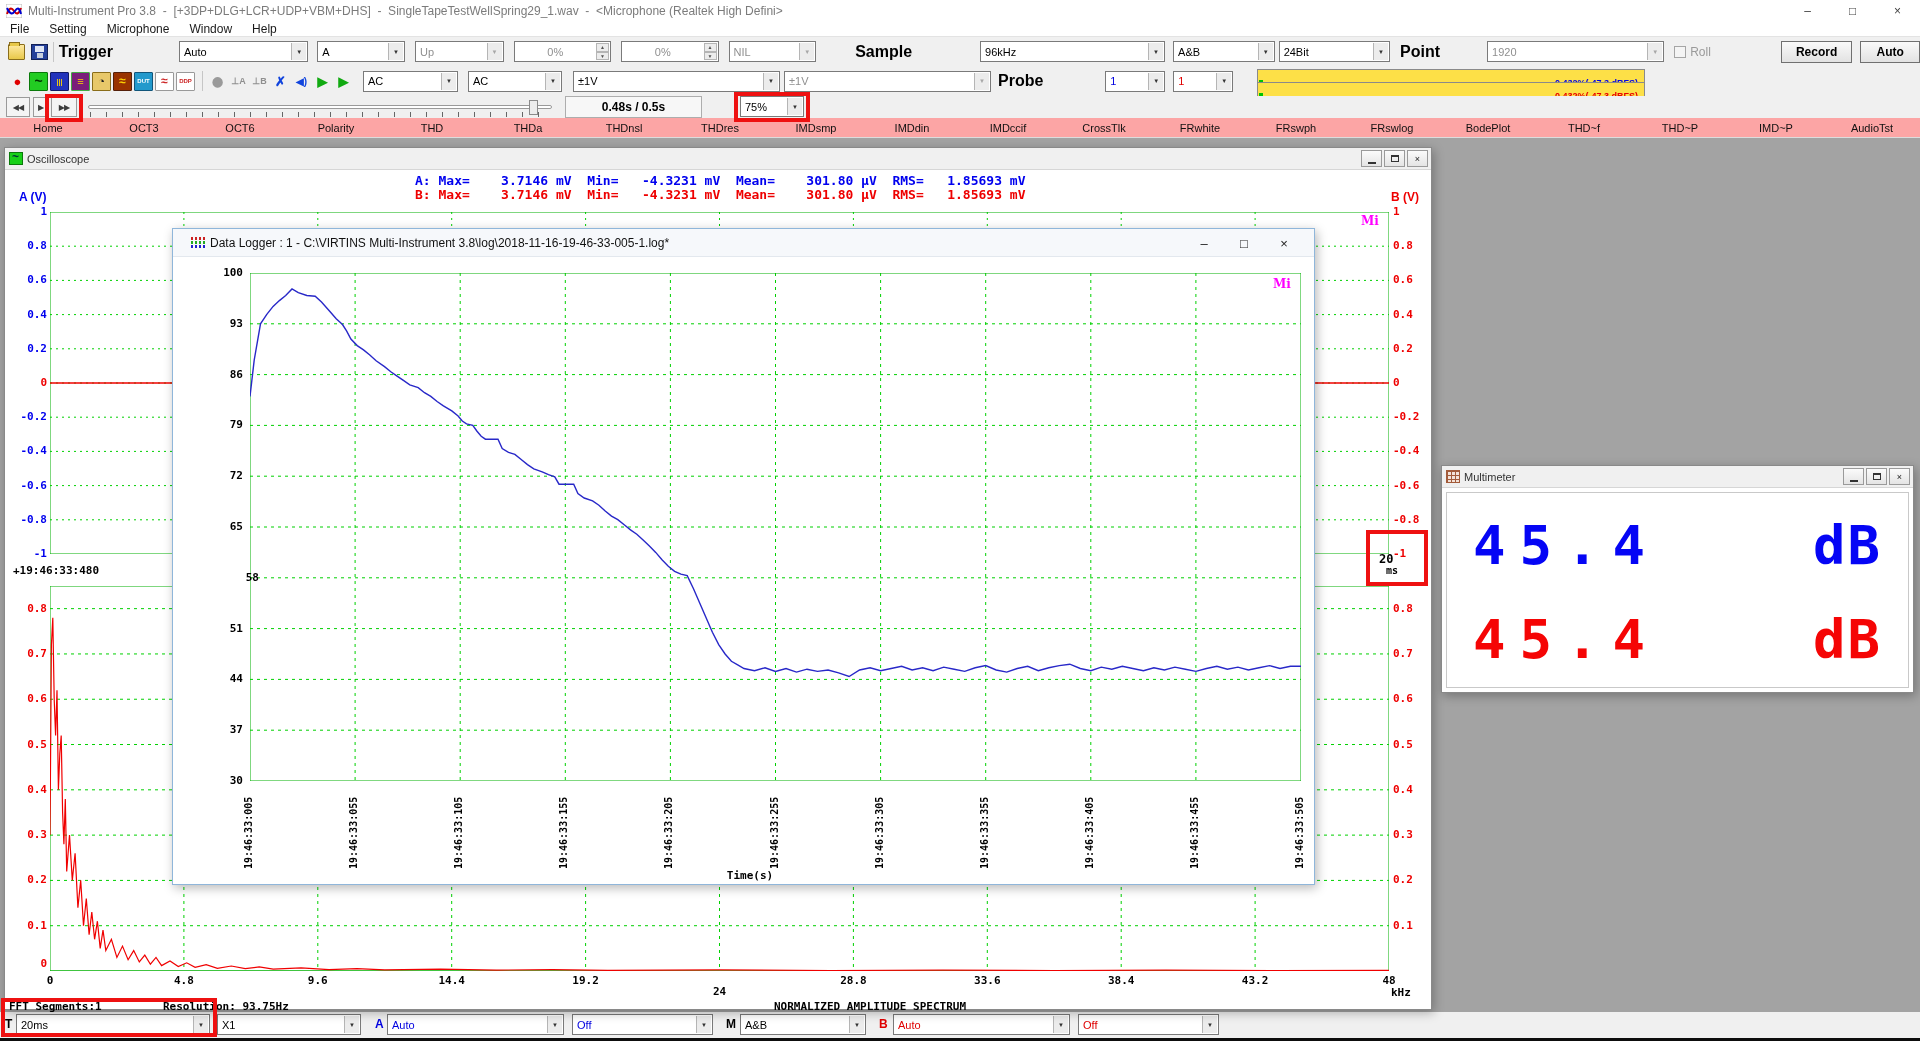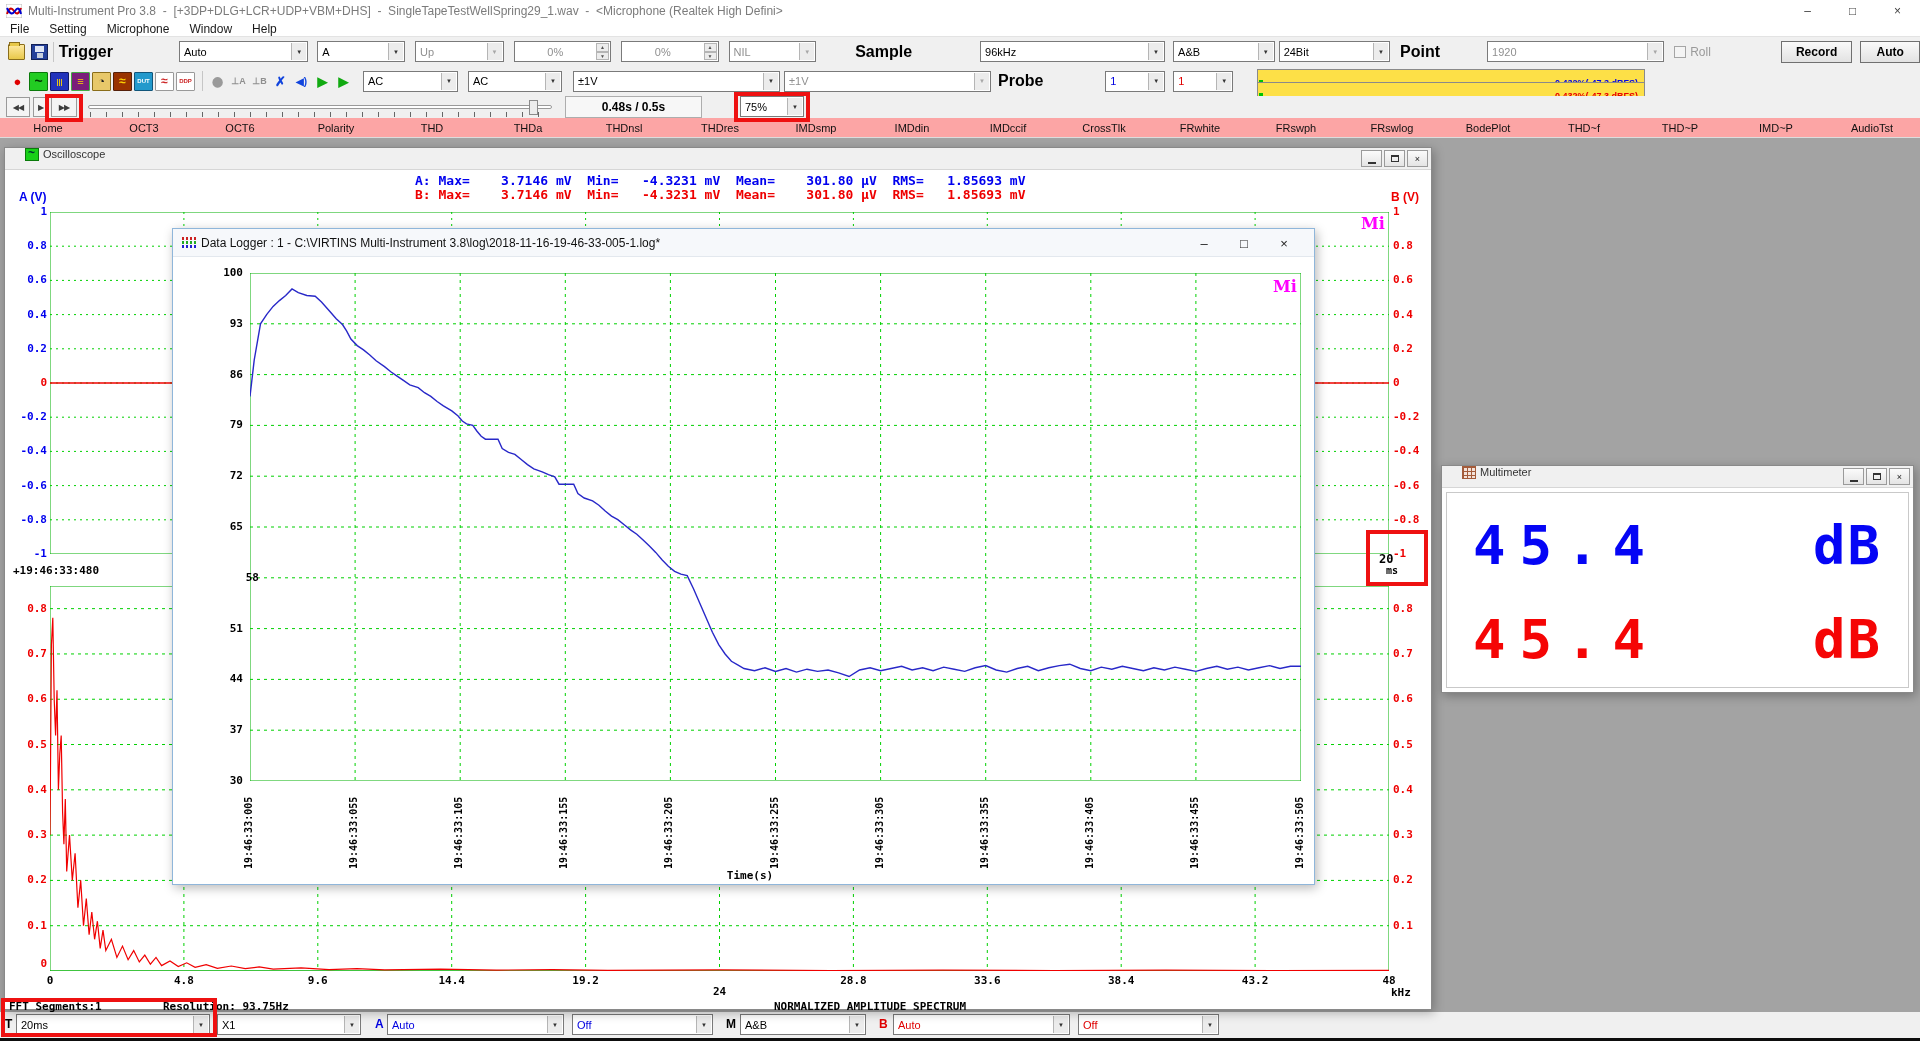--- a/index.html
+++ b/index.html
@@ -77,38 +77,38 @@
   .ticks { position:absolute; left:90px; top:16px; width:462px; height:5px;
            background:repeating-linear-gradient(90deg,#666 0 1px,transparent 1px 16px); }
   .readout { position:absolute; left:565px; top:0; width:137px; height:22px; border:1px solid #adadad;
              background:#f7f7f7; font-size:12px; font-weight:bold; color:#000; text-align:center;
              line-height:20px; }
 
   
   .workspace { position:absolute; left:0; top:138px; width:1920px; height:874px; background:#a3a3a3; }
   .cwin { position:absolute; background:#fff; border:1px solid #898989; box-shadow:2px 3px 10px rgba(0,0,0,.28); }
   .ctitle { height:22px; background:#f0f0f0; border-bottom:1px solid #d6d6d6; display:flex;
-            align-items:flex-start; padding-left:20px; font-size:11px; color:#333; position:relative; }
+            align-items:center; padding-left:4px; font-size:11px; color:#333; position:relative; }
   .cbtns { position:absolute; right:3px; top:2px; display:flex; }
   .cbtn { width:21px; height:17px; background:linear-gradient(#fbfbfb,#e4e4e4); border:1px solid #9a9a9a;
           margin-left:2px; display:flex; align-items:center; justify-content:center; font-size:9px; color:#222; }
   .cbtn .minbar { width:8px; height:2px; background:#333; margin-top:8px; }
   .cbtn .maxbox { width:8px; height:7px; border:1px solid #333; border-top:2px solid #333; }
   .wicon { width:14px; height:13px; margin-right:4px; display:inline-block; position:relative; }
   .scopeicon { background:#18d018; border:1px solid #0a7a0a; }
   .scopeicon::after { content:"~"; position:absolute; left:2px; top:-3px; color:#033; font-size:12px; font-weight:bold; }
   .mmicon { background:#f3e2d9; border:1px solid #a35b3a;
             background-image:linear-gradient(#a35b3a 1px,transparent 1px),linear-gradient(90deg,#a35b3a 1px,transparent 1px);
             background-size:4px 4px; }
   .dlicon { width:15px; height:14px; }
   .dlicon i { display:block; height:3px; margin-top:1px;
               background:repeating-linear-gradient(90deg,currentColor 0 2px,transparent 2px 4px); }
 
   .plot { position:absolute; background:#fff; }
-  .mi { position:absolute; color:#ff00ff; font-size:16px; font-weight:bold;
+  .mi { position:absolute; color:#ff00ff; font-size:12px; font-weight:bold;
         font-family:"DejaVu Serif", serif; }
   .stats { position:absolute; left:410px; white-space:pre; font-family:"DejaVu Sans Mono", monospace;
            font-size:13px; font-weight:bold; }
   .stats.a { top:25px; color:#0000ee; }
   .stats.b { top:39px; color:#ee0000; }
   .axlbl { position:absolute; top:42px; font-size:12px; font-weight:bold;
            font-family:Liberation Sans, sans-serif; }
   .axlbl.a { left:14px; color:#0000ee; } .axlbl.b { left:1386px; color:#ee0000; }
   .ticklbl { position:absolute; font-family:"DejaVu Sans Mono", monospace; font-size:11px; font-weight:bold; }
   .timestamp { position:absolute; left:8px; top:416px; font-family:"DejaVu Sans Mono", monospace;
@@ -122,21 +122,21 @@
   .fft1 { position:absolute; left:4px; top:852px; font-family:"DejaVu Sans Mono", monospace;
           font-size:11px; font-weight:bold; color:#000; }
   .fft2 { position:absolute; left:158px; top:852px; font-family:"DejaVu Sans Mono", monospace;
           font-size:11px; font-weight:bold; color:#000; }
   .fftc { position:absolute; left:720px; top:852px; width:290px; text-align:center;
           font-family:"DejaVu Sans Mono", monospace; font-size:11px; font-weight:bold; color:#000; }
 
   
   .dl { border:1px solid #8fb6da; }
   .dtitle { height:28px; background:#f6f8fb; border-bottom:1px solid #e3e8ee; display:flex;
-            align-items:center; padding-left:9px; font-size:12px; color:#111; position:relative; }
+            align-items:center; padding-left:18px; font-size:12px; color:#111; position:relative; }
   .dbtns { position:absolute; right:10px; top:0; height:28px; display:flex; align-items:center; }
   .dbtn { width:40px; text-align:center; font-size:13px; color:#222; }
   .dlxaxis { position:absolute; left:487px; top:640px; width:180px; text-align:center;
              font-family:"DejaVu Sans Mono", monospace; font-size:11px; font-weight:bold; color:#000; }
   .dlxlbl { position:absolute; font-family:"DejaVu Sans Mono", monospace; font-size:10px; font-weight:bold;
             color:#000; writing-mode:vertical-rl; transform:rotate(180deg); height:80px; }
 
   
   .mmbody { position:absolute; left:4px; top:26px; right:4px; bottom:4px; background:#fff;
             border:1px solid #c9c9c9; }

